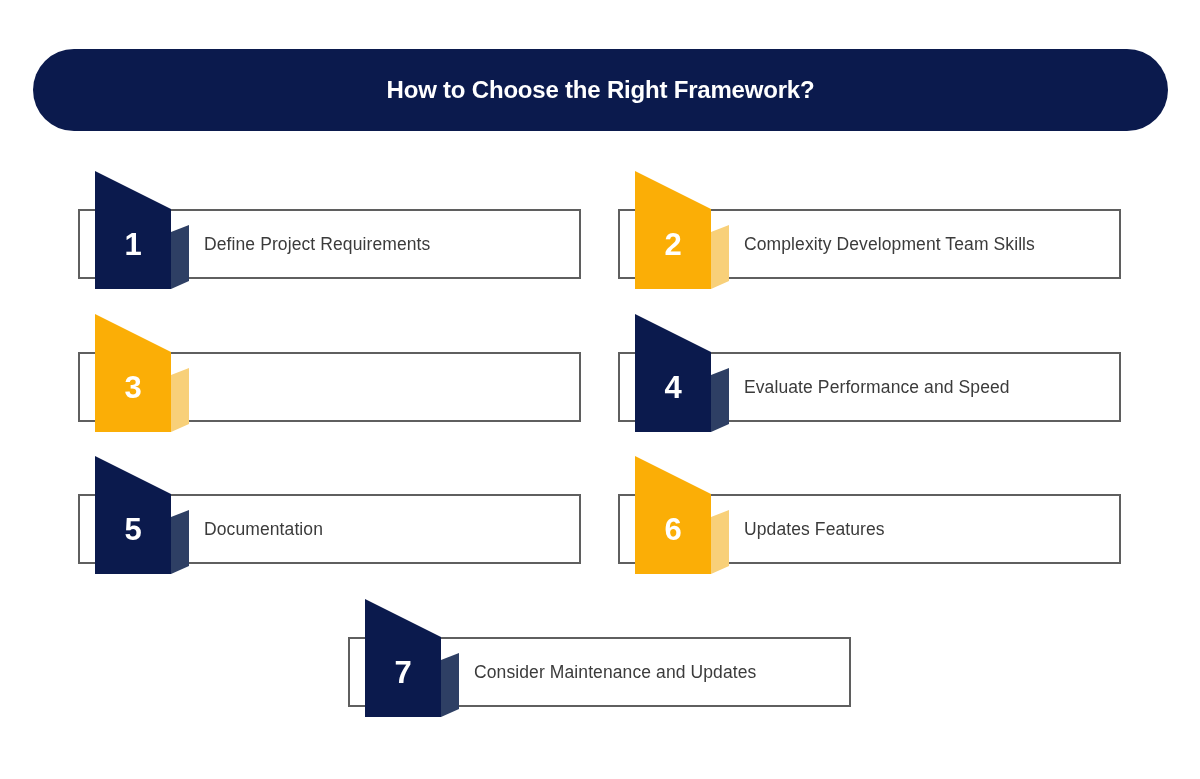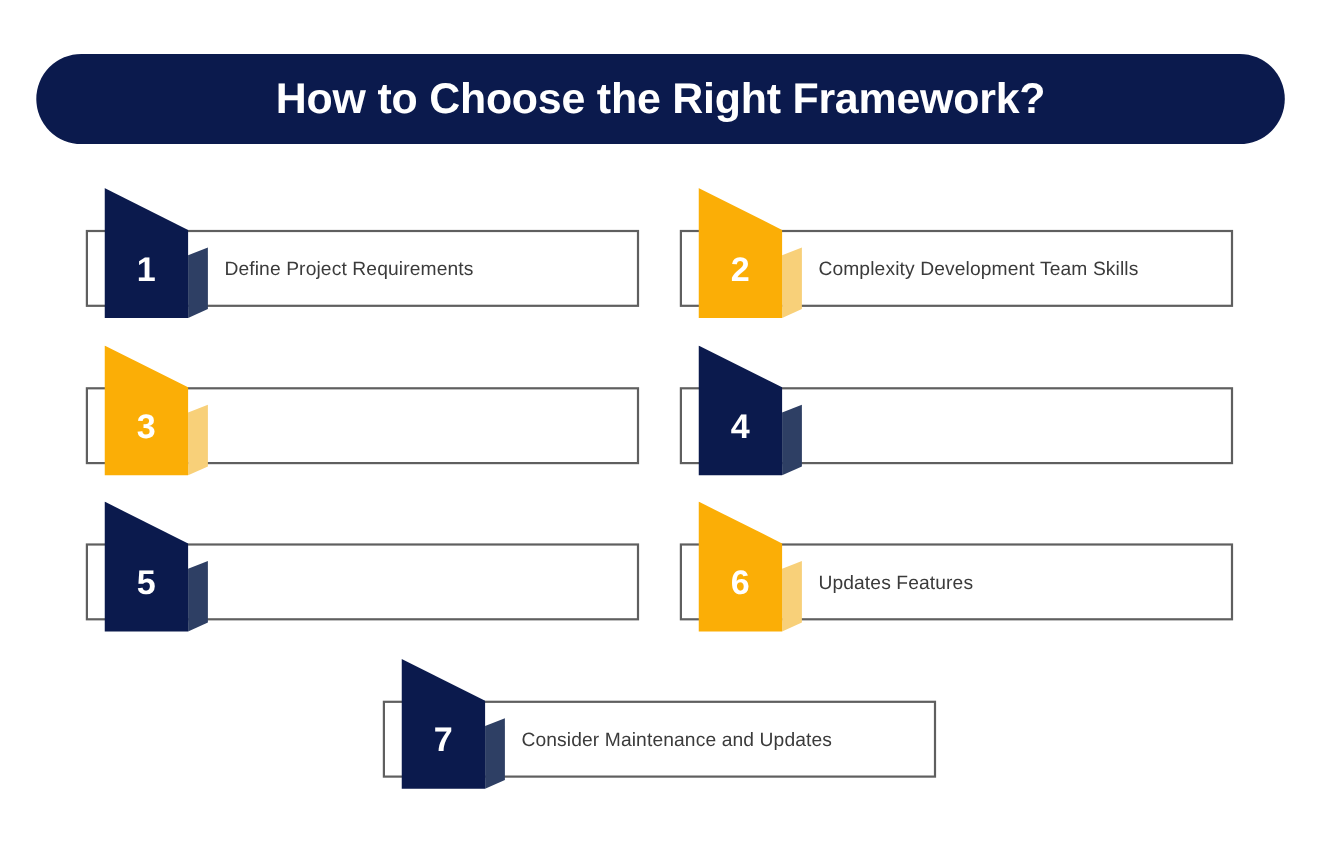--- a/index.html
+++ b/index.html
@@ -32,21 +32,21 @@
     height: 82px;
     background: #0b1a4d;
     border-radius: 41px;
     display: flex;
     align-items: center;
     justify-content: center;
     box-sizing: border-box;
   }
   .title-text {
     color: #ffffff;
-    font-size: 39px;
+    font-size: 24px;
     font-weight: bold;
     letter-spacing: -0.2px;
     line-height: 1;
     text-align: center;
     white-space: nowrap;
   }
 
   
   .step {
     position: absolute;
@@ -150,30 +150,32 @@
       </div>
       <div class="step" style="left: 618px; top: 314px; width: 503px; height: 128px;">
         <div class="step-box"></div>
         <div class="ribbon">
           <svg viewBox="0 0 122 128" xmlns="http://www.w3.org/2000/svg">
             <polygon points="76,61 94,54 94,110 76,118" fill="#2e3f64"></polygon>
             <polygon points="0,0 76,38 76,118 0,118" fill="#0b1a4d"></polygon>
           </svg>
         </div>
         <div class="step-number">4</div>
+        <div class="step-label">Evaluate Performance and Speed</div>
       </div>
       <div class="step" style="left: 78px; top: 456px; width: 503px; height: 128px;">
         <div class="step-box"></div>
         <div class="ribbon">
           <svg viewBox="0 0 122 128" xmlns="http://www.w3.org/2000/svg">
             <polygon points="76,61 94,54 94,110 76,118" fill="#2e3f64"></polygon>
             <polygon points="0,0 76,38 76,118 0,118" fill="#0b1a4d"></polygon>
           </svg>
         </div>
         <div class="step-number">5</div>
+        <div class="step-label">Documentation</div>
       </div>
       <div class="step" style="left: 618px; top: 456px; width: 503px; height: 128px;">
         <div class="step-box"></div>
         <div class="ribbon">
           <svg viewBox="0 0 122 128" xmlns="http://www.w3.org/2000/svg">
             <polygon points="76,61 94,54 94,110 76,118" fill="#f8d079"></polygon>
             <polygon points="0,0 76,38 76,118 0,118" fill="#fbae06"></polygon>
           </svg>
         </div>
         <div class="step-number">6</div>

